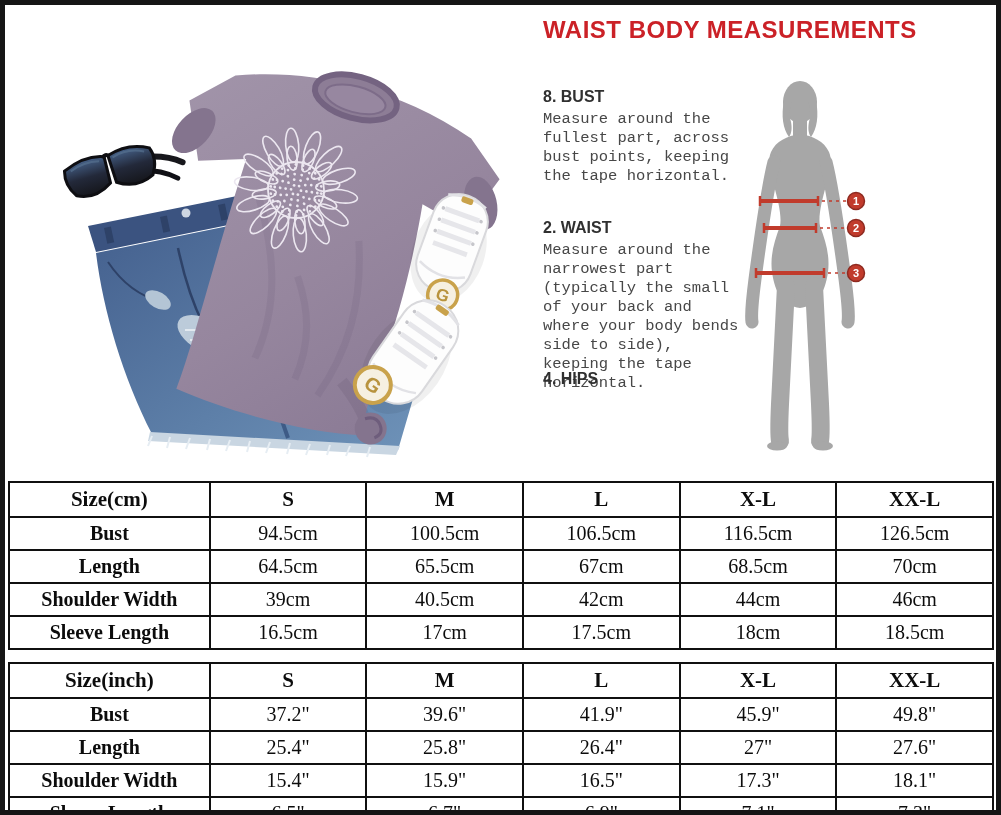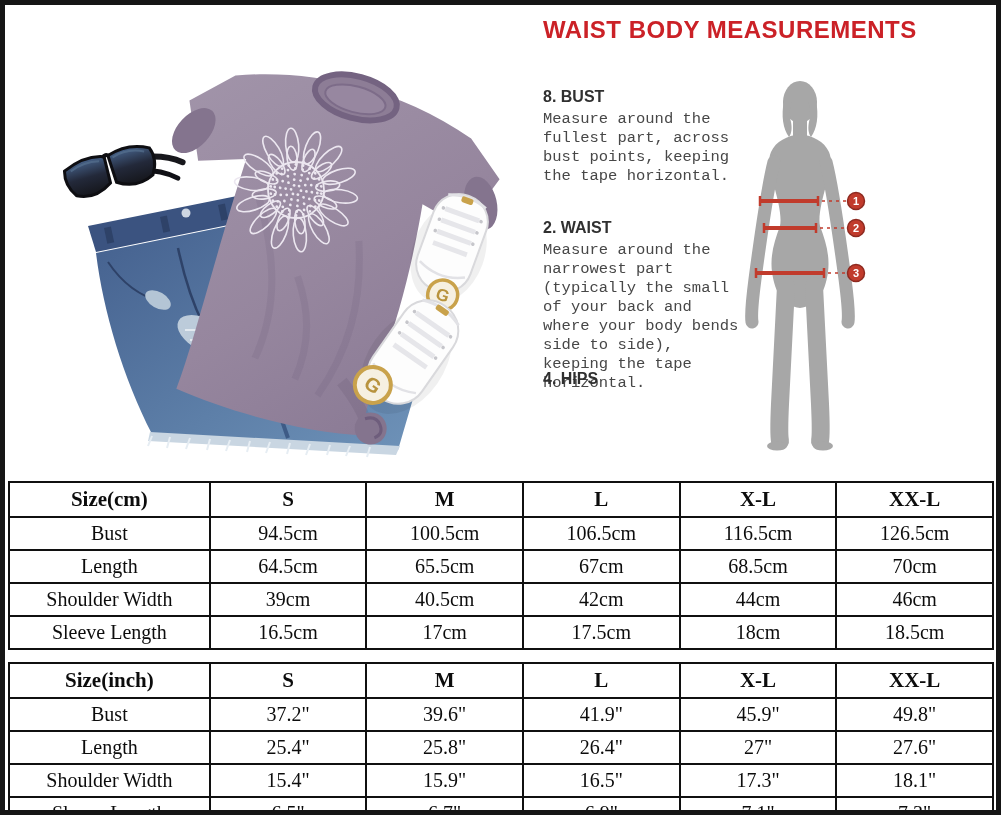--- a/index.html
+++ b/index.html
@@ -21,21 +21,21 @@
   .figure{position:absolute;left:720px;top:74px;width:174px;height:378px;}
 
   
   .size-table{position:absolute;left:8px;width:986px;height:152px;}
   .table-cm{top:481px;} .table-inch{top:662px;border-radius:19px;}
   .size-table table{border-collapse:collapse;width:100%;height:100%;table-layout:fixed;
       font-family:"Liberation Serif",serif;}
   .size-table th,.size-table td{border:2px solid #101010;text-align:center;
       vertical-align:middle;padding:4px;font-size:20px;color:#0c0c0c;background:#fff;}
   .size-table thead th{font-weight:bold;font-size:21px;}
-  .size-table tbody th{font-weight:normal;}
+  .size-table tbody th{font-weight:bold;}
 </style>
 </head>
 <body>
 
 <div class="photo">
 <svg width="528" height="472" viewBox="5 5 528 472" xmlns="http://www.w3.org/2000/svg">
   <defs>
     <linearGradient id="teeG" x1="0" y1="0" x2="1" y2="1">
       <stop offset="0" stop-color="#a295aa"></stop>
           <stop offset="0.55" stop-color="#96869e"></stop>

